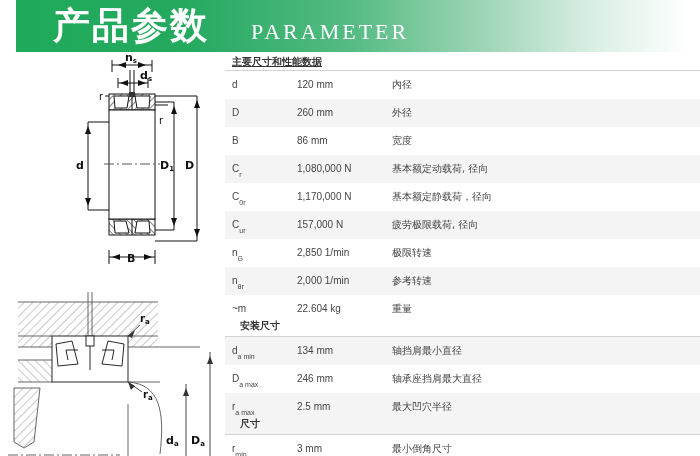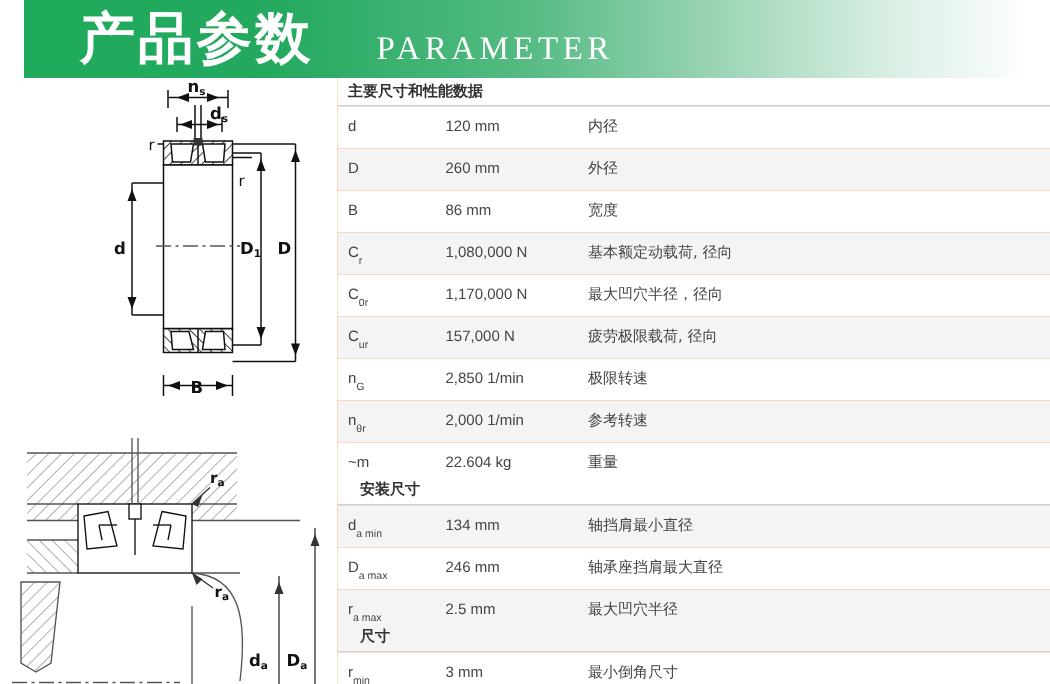--- a/index.html
+++ b/index.html
@@ -60,20 +60,21 @@
   .dwg-top { top: 0; height: 232px; padding-left: 36px; }
   .dwg-bottom { top: 240px; height: 172px; }
   .dwg svg { display: block; }
 
   
   .spec {
     position: absolute;
     left: 225px; top: 52px;
     width: 475px; height: 404px;
     background: #f97316;
+    text-decoration: underline;
   }
   .spec-title {
     position: relative;
     height: 19px;
     line-height: 19px;
     padding-left: 7px;
     font-size: 10px;
     font-weight: 700;
     color: #333;
     font-family: "DejaVu Sans", "Liberation Sans", sans-serif;
@@ -315,21 +316,21 @@
         <div class="cell c-desc">宽度</div>
       </div>
       <div class="row alt">
         <div class="cell c-sym">C<sub>r</sub></div>
         <div class="cell c-val">1,080,000 N</div>
         <div class="cell c-desc">基本额定动载荷, 径向</div>
       </div>
       <div class="row">
         <div class="cell c-sym">C<sub>0r</sub></div>
         <div class="cell c-val">1,170,000 N</div>
-        <div class="cell c-desc">最大凹穴半径，径向</div>
+        <div class="cell c-desc">基本额定静载荷，径向</div>
       </div>
       <div class="row alt">
         <div class="cell c-sym">C<sub>ur</sub></div>
         <div class="cell c-val">157,000 N</div>
         <div class="cell c-desc">疲劳极限载荷, 径向</div>
       </div>
       <div class="row">
         <div class="cell c-sym">n<sub>G</sub></div>
         <div class="cell c-val">2,850 1/min</div>
         <div class="cell c-desc">极限转速</div>

